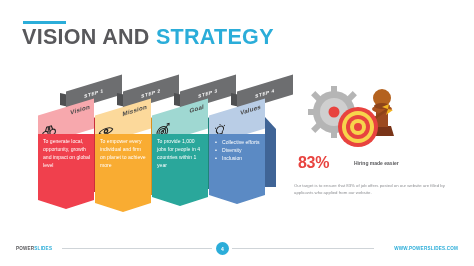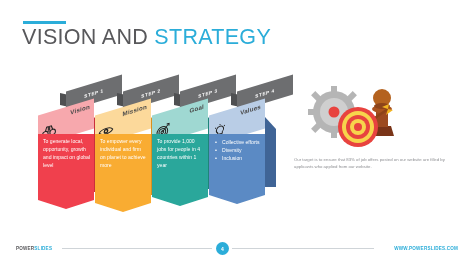--- a/index.html
+++ b/index.html
@@ -11,21 +11,21 @@
   }
   .slide { position:absolute; inset:0; background:#ffffff; }
 
   
   .title-rule {
     position:absolute; left:23px; top:21px;
     width:43px; height:3px; background:#2badd9;
   }
   .title {
     position:absolute; left:22px; top:25px;
-    font-size:21.5px; font-weight:normal;
+    font-size:21.5px; font-weight:bold;
     letter-spacing:.3px; white-space:nowrap;
     color:#58585b;
   }
   .title .accent { color:#2badd9; }
 
   
   .stage { position:absolute; left:0; top:0; width:300px; height:240px; }
   .ribbon { position:absolute; }
 
   
@@ -283,20 +283,24 @@
         <g>
           <circle cx="62" cy="49" r="20" fill="#e8433f"></circle>
           <circle cx="62" cy="49" r="16" fill="#f7d44c"></circle>
           <circle cx="62" cy="49" r="12" fill="#e8433f"></circle>
           <circle cx="62" cy="49" r="8" fill="#f7d44c"></circle>
           <circle cx="62" cy="49" r="4" fill="#e8433f"></circle>
         </g>
       </svg>
     </div>
 
+    <div class="stat-row">
+      <span class="stat-num">83%</span>
+      <span class="stat-cap">Hiring made easier</span>
+    </div>
 
     <p class="info-para">Our target is to ensure that 83% of job offers posted on our website are filled by applicants who applied from our website.</p>
   </div>
 
   <div class="footer">
     <div class="f-left">
       <span class="p1">POWER</span><span class="p2">SLIDES</span>
     </div>
     <div class="f-line-l"></div>
     <div class="f-badge">4</div>

